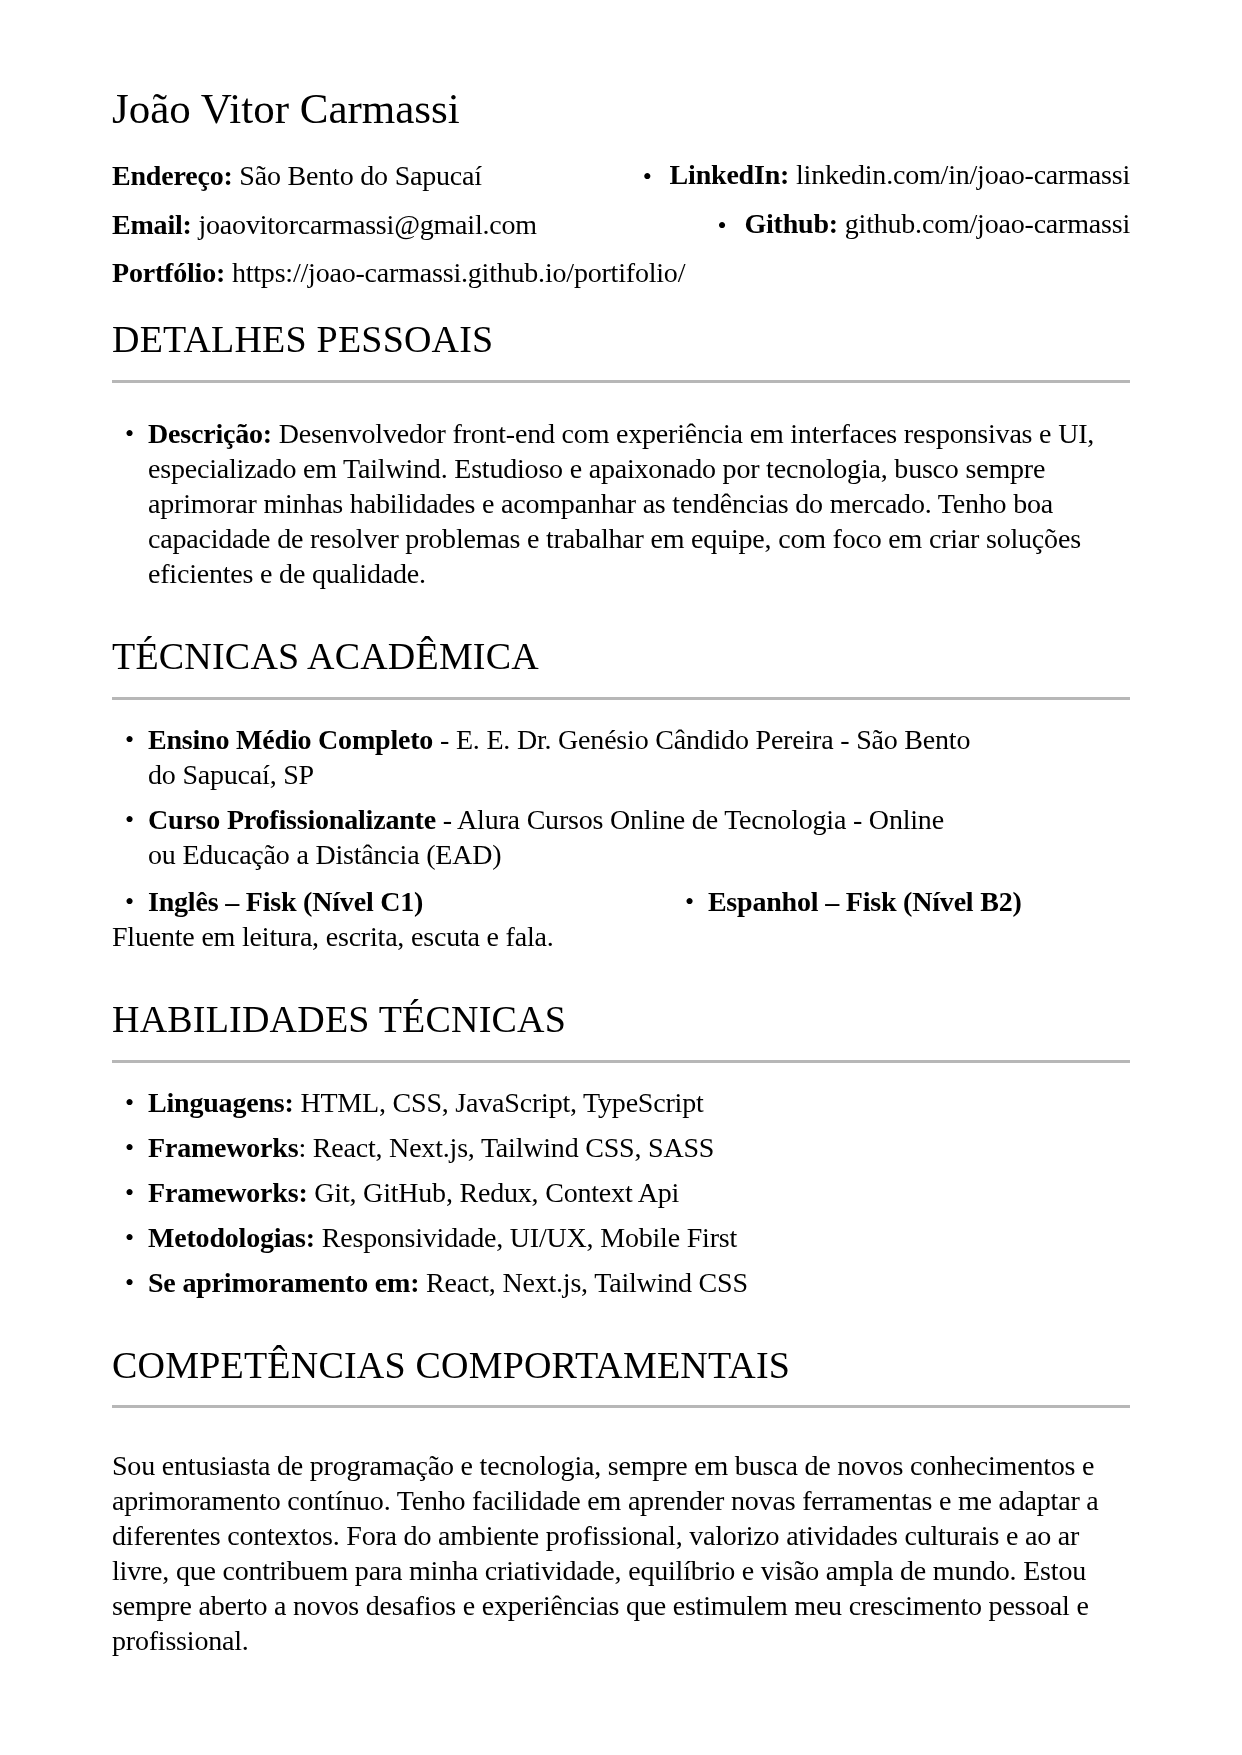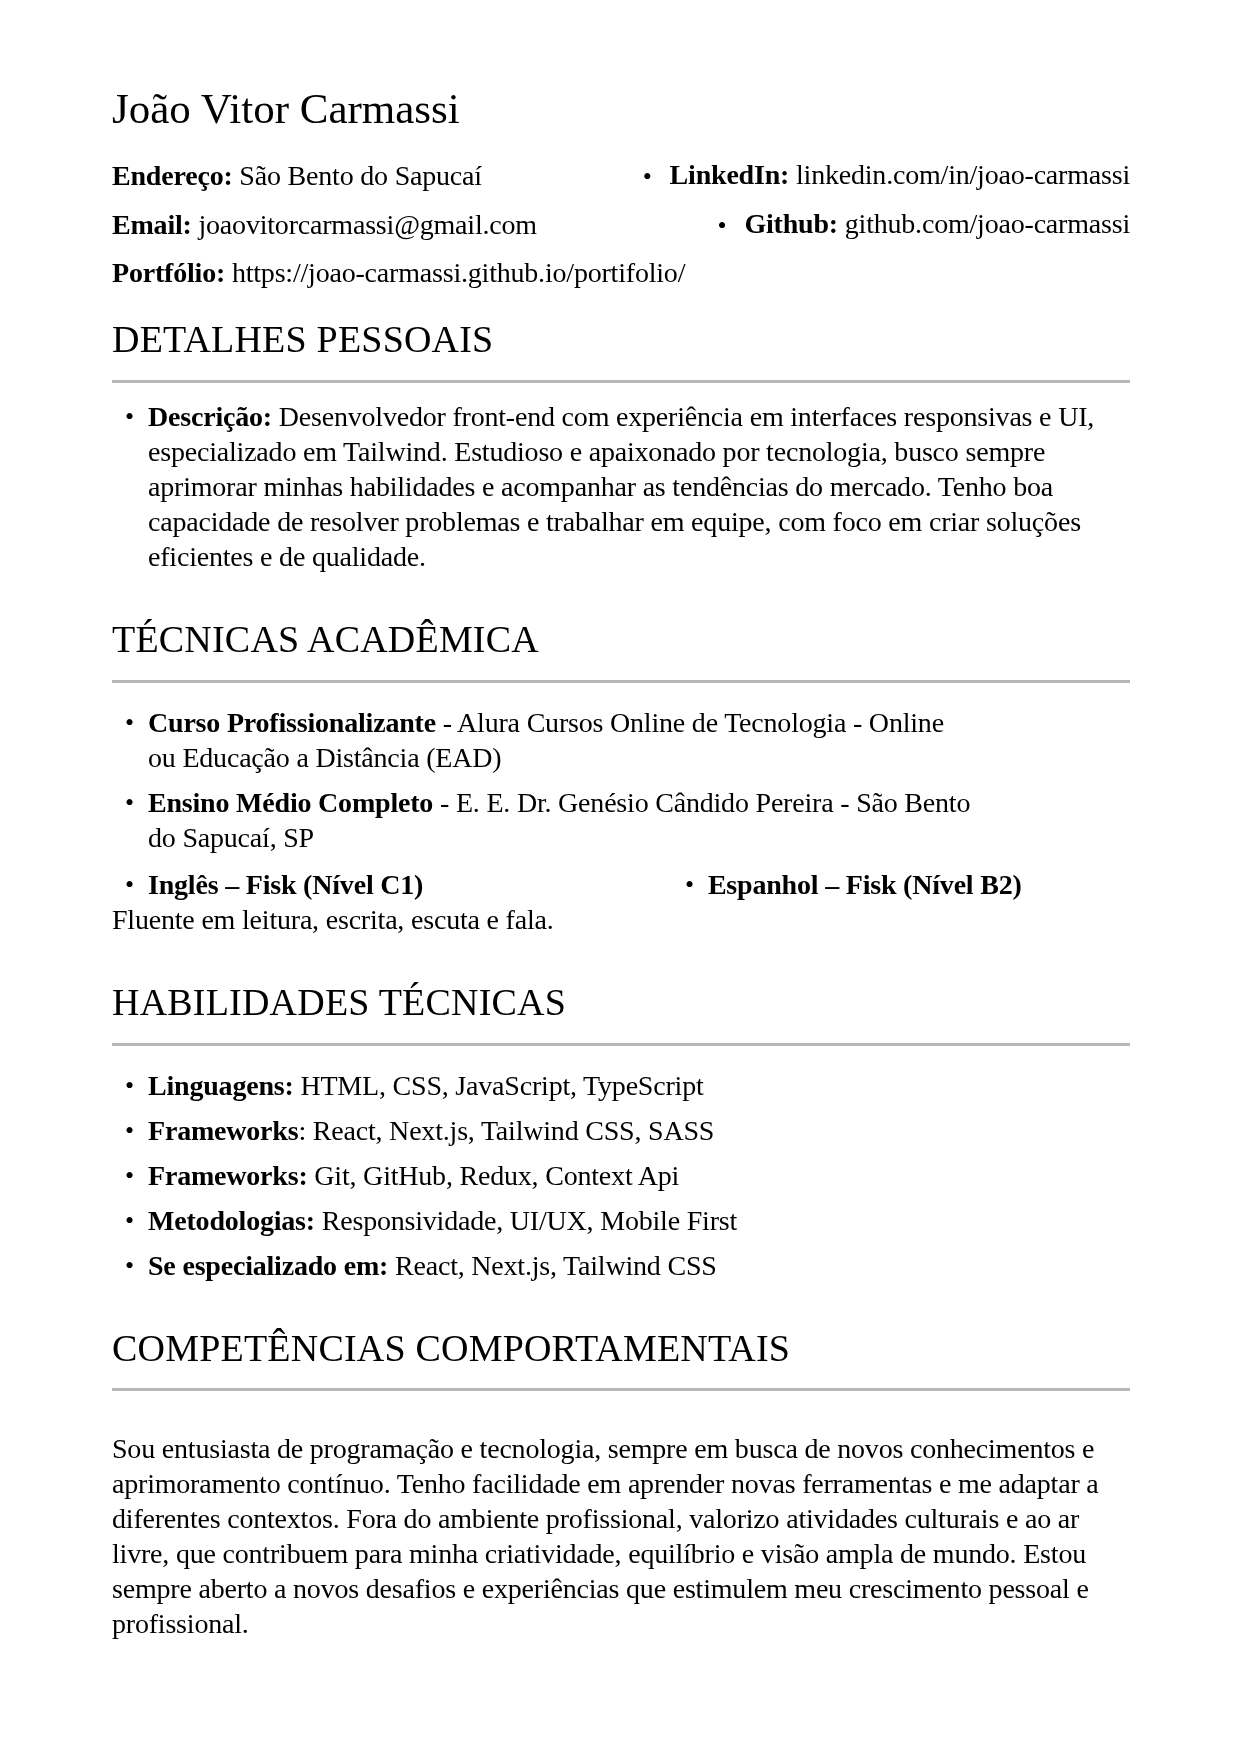--- a/index.html
+++ b/index.html
@@ -65,21 +65,21 @@
     border-top: 3px solid #b7b7b7;
     margin: 18px 0 0 0;
   }
 
   
   ul.blist {
     list-style: none;
     margin: 22px 0 0 0;
     padding: 0;
   }
-  ul.blist.detail { margin-top: 16px; }
+  ul.blist.detail { margin-top: 33px; }
   ul.blist li {
     position: relative;
     padding-left: 36px;
     line-height: 35px;
     margin-bottom: 10px;
   }
   ul.blist li::before {
     content: "\2022";
     position: absolute;
     left: 13px;
@@ -134,22 +134,22 @@
     <hr class="divider">
     <ul class="blist detail">
       <li><span class="lbl">Descrição:</span><span> Desenvolvedor front-end com experiência em interfaces responsivas e UI, especializado em Tailwind. Estudioso e apaixonado por tecnologia, busco sempre aprimorar minhas habilidades e acompanhar as tendências do mercado. Tenho boa capacidade de resolver problemas e trabalhar em equipe, com foco em criar soluções eficientes e de qualidade.</span></li>
     </ul>
   </section>
 
   <section>
     <h2 class="sec">TÉCNICAS ACADÊMICA</h2>
     <hr class="divider">
     <ul class="blist edu">
+      <li><span class="lbl">Ensino Médio Completo</span><span> - E. E. Dr. Genésio Cândido Pereira - São Bento do Sapucaí, SP</span></li>
       <li><span class="lbl">Curso Profissionalizante</span><span> - Alura Cursos Online de Tecnologia - Online ou Educação a Distância (EAD)</span></li>
-      <li><span class="lbl">Ensino Médio Completo</span><span> - E. E. Dr. Genésio Cândido Pereira - São Bento do Sapucaí, SP</span></li>
     </ul>
     <div class="lang-row">
       <div class="lang-col">
         <ul class="blist">
           <li><span class="lbl">Inglês – Fisk (Nível C1)</span></li>
         </ul>
         <p class="lang-desc">Fluente em leitura, escrita, escuta e fala.</p>
       </div>
       <div class="lang-col right">
         <ul class="blist">
@@ -160,21 +160,21 @@
   </section>
 
   <section>
     <h2 class="sec">HABILIDADES TÉCNICAS</h2>
     <hr class="divider">
     <ul class="blist skills">
       <li><span class="lbl">Linguagens:</span><span> HTML, CSS, JavaScript, TypeScript</span></li>
       <li><span class="lbl">Frameworks</span><span>: React, Next.js, Tailwind CSS, SASS</span></li>
       <li><span class="lbl">Frameworks:</span><span> Git, GitHub, Redux, Context Api</span></li>
       <li><span class="lbl">Metodologias:</span><span> Responsividade, UI/UX, Mobile First</span></li>
-      <li><span class="lbl">Se especializado em:</span><span> React, Next.js, Tailwind CSS</span></li>
+      <li><span class="lbl">Se aprimoramento em:</span><span> React, Next.js, Tailwind CSS</span></li>
     </ul>
   </section>
 
   <section>
     <h2 class="sec">COMPETÊNCIAS COMPORTAMENTAIS</h2>
     <hr class="divider">
     <p class="para">Sou entusiasta de programação e tecnologia, sempre em busca de novos conhecimentos e aprimoramento contínuo. Tenho facilidade em aprender novas ferramentas e me adaptar a diferentes contextos. Fora do ambiente profissional, valorizo atividades culturais e ao ar livre, que contribuem para minha criatividade, equilíbrio e visão ampla de mundo. Estou sempre aberto a novos desafios e experiências que estimulem meu crescimento pessoal e profissional.</p>
   </section>
 
 </div>

